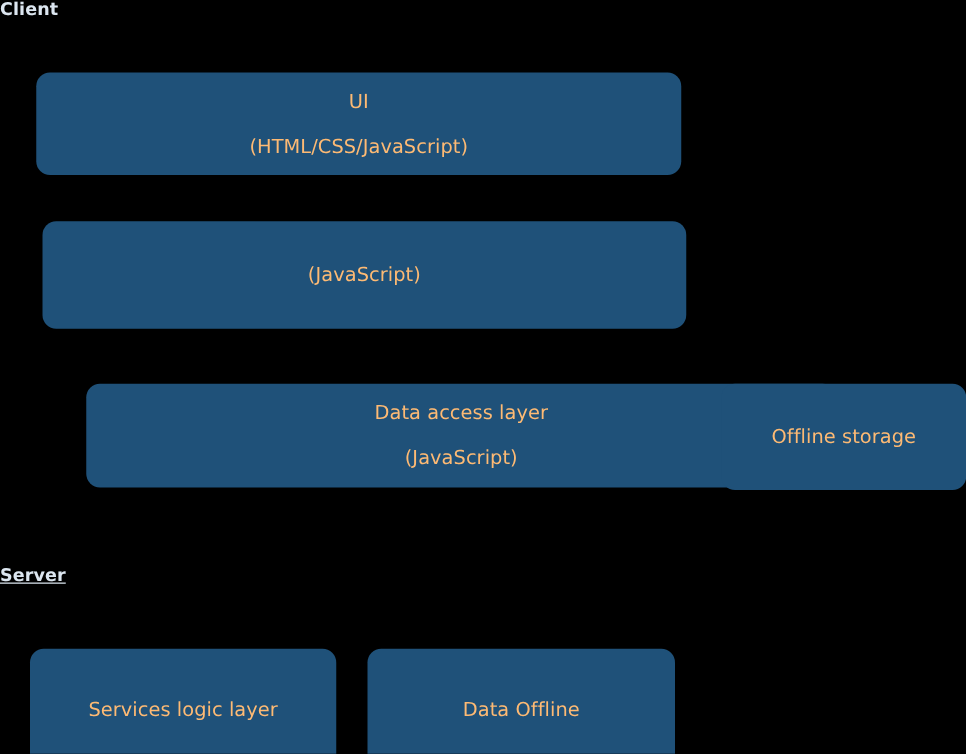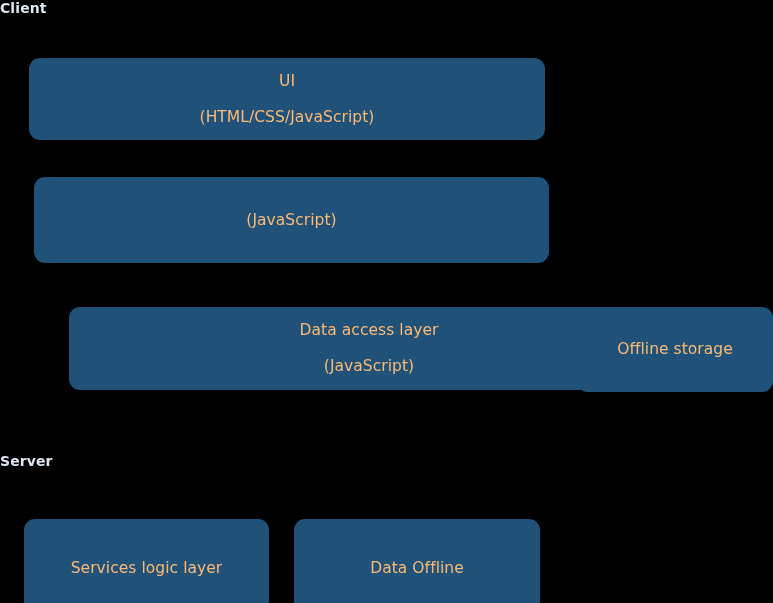--- a/index.html
+++ b/index.html
@@ -47,21 +47,21 @@
     line-height: 21px;
     white-space: nowrap;
     letter-spacing: 0.05px;
   }
   .node .line + .line {
     margin-top: 15px;
   }
 
   
   #label-client      { left: 0px;   top: -1px; }
-  #label-server      { left: 0px;   top: 452px; }
+  #label-server      { left: 0px;   top: 452px; text-decoration: underline; }
 
   #node-ui           { left: 29px;  top: 58px;  width: 516px; height: 82px; }
   #node-business-app { left: 34px;  top: 177px; width: 515px; height: 86px; }
   #node-data-access  { left: 31px;  top: 307px; width: 600px; height: 83px; margin-left: 38px; }
   #node-offline      { left: 577px; top: 307px; width: 196px; height: 85px; }
 
   #node-server-bll   { left: 24px;  top: 519px; width: 245px; height: 98px; }
   #node-data-svc     { left: 294px; top: 519px; width: 246px; height: 98px; }
 </style>
 </head>

